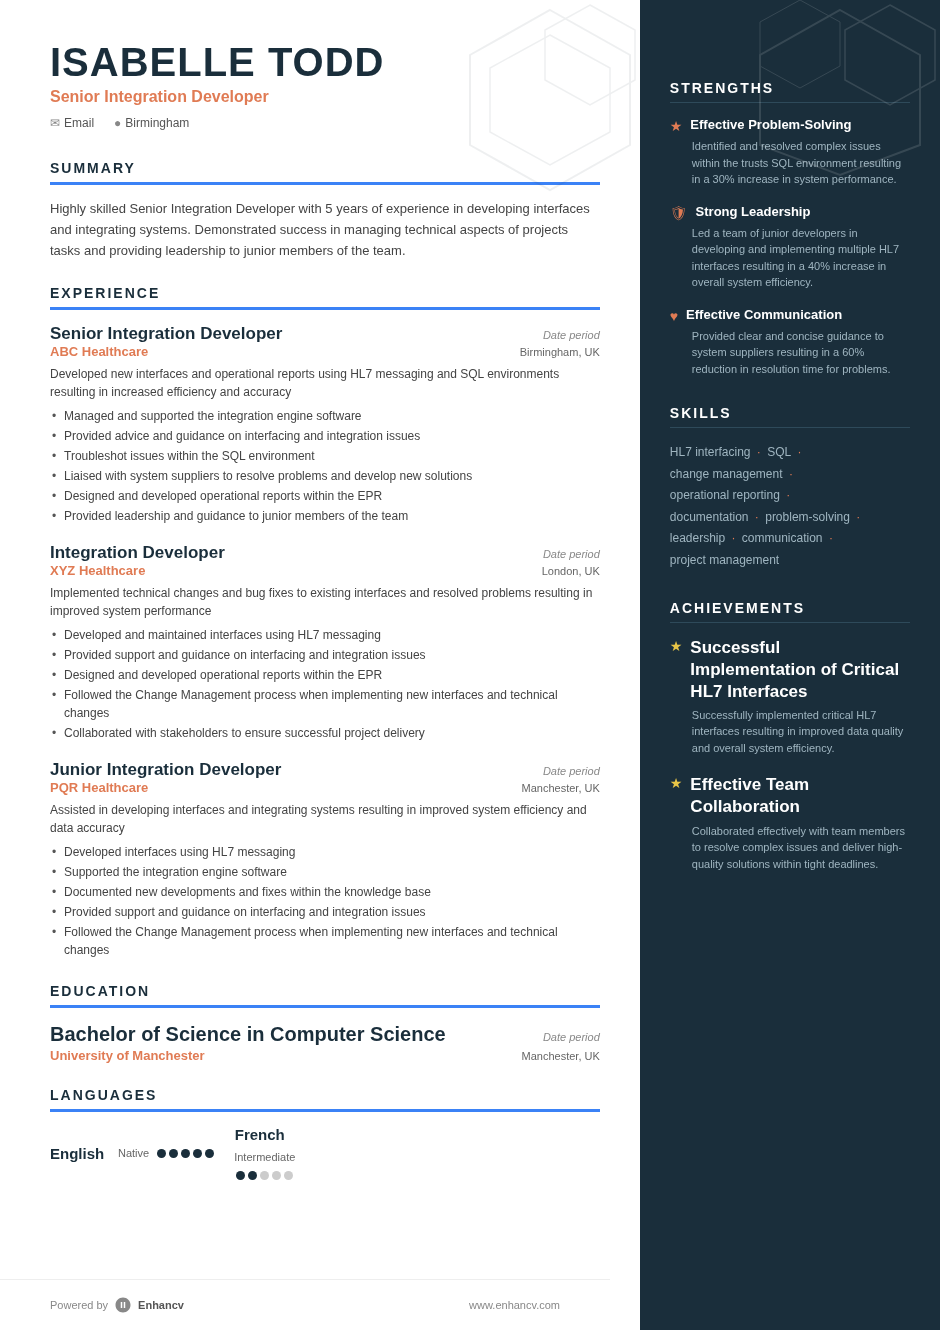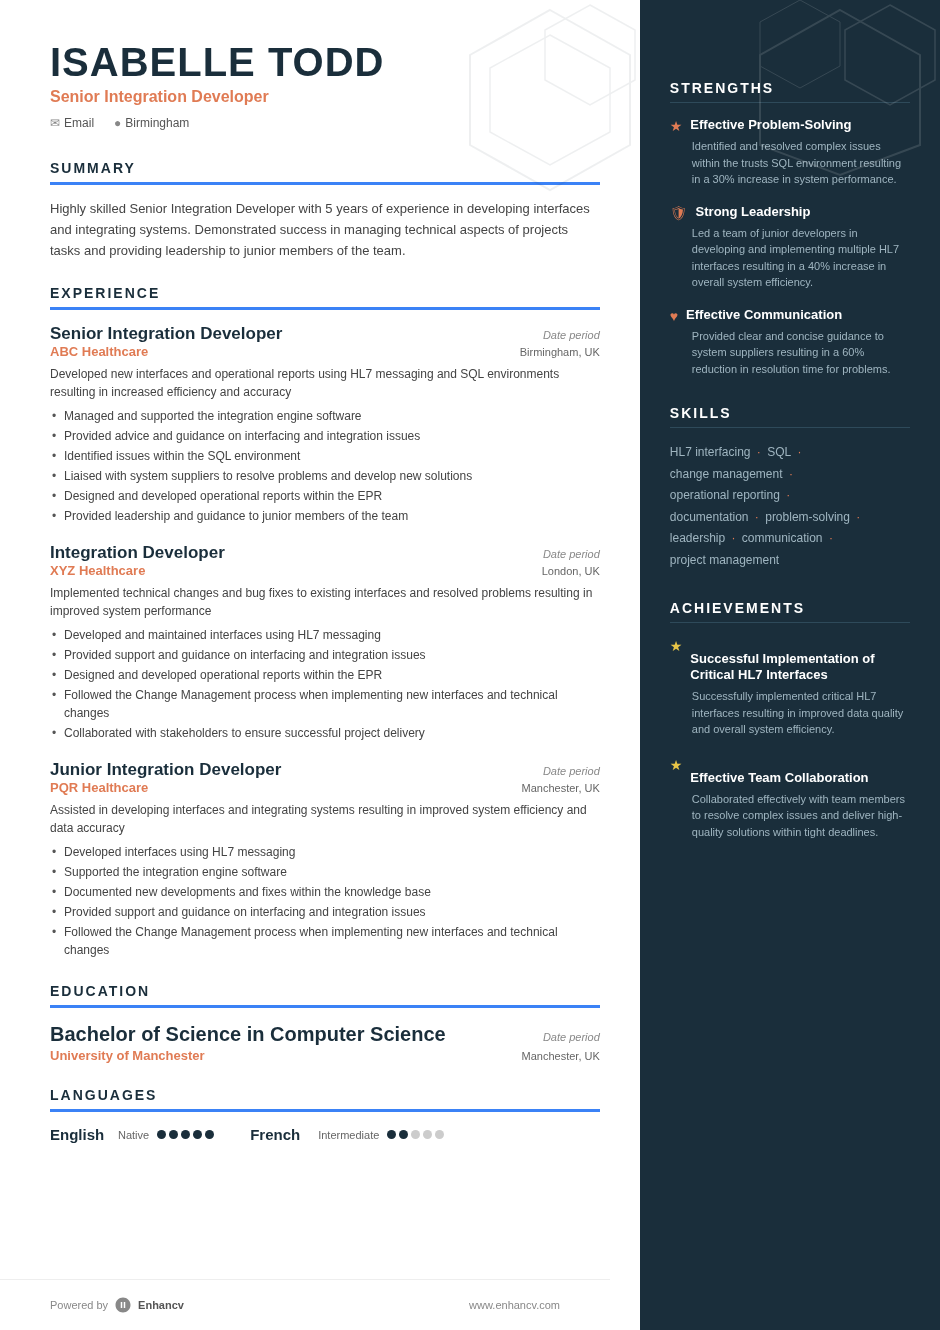--- a/index.html
+++ b/index.html
@@ -264,25 +264,24 @@
       gap: 8px;
       margin-bottom: 4px;
     }
     .achievement-icon {
       font-size: 14px;
       color: #e8c547;
       flex-shrink: 0;
       margin-top: 1px;
     }
     .achievement-name {
-      font-size: 13px;
+      font-size: 17px;
       font-weight: 600;
       color: #fff;
       line-height: 1.3;
-      margin-top: 14px;
     }
     .achievement-desc {
       font-size: 11px;
       color: #9fb5c0;
       line-height: 1.5;
       margin-left: 22px;
     }
     
     .hex-bg {
       position: absolute;
@@ -341,21 +340,21 @@
           <span class="exp-date">Date period</span>
         </div>
         <div class="exp-company-row">
           <span class="exp-company">ABC Healthcare</span>
           <span class="exp-location">Birmingham, UK</span>
         </div>
         <p class="exp-desc">Developed new interfaces and operational reports using HL7 messaging and SQL environments resulting in increased efficiency and accuracy</p>
         <ul class="exp-bullets">
           <li>Managed and supported the integration engine software</li>
           <li>Provided advice and guidance on interfacing and integration issues</li>
-          <li>Identified issues within the SQL environment</li>
+          <li>Troubleshot issues within the SQL environment</li>
           <li>Liaised with system suppliers to resolve problems and develop new solutions</li>
           <li>Designed and developed operational reports within the EPR</li>
           <li>Provided leadership and guidance to junior members of the team</li>
         </ul>
       </div>
 
       <div class="exp-item">
         <div class="exp-header">
           <span class="exp-role">Integration Developer</span>
           <span class="exp-date">Date period</span>
@@ -415,21 +414,21 @@
           <span class="lang-level">Native</span>
           <div class="lang-dots">
             <div class="dot dot-filled"></div>
             <div class="dot dot-filled"></div>
             <div class="dot dot-filled"></div>
             <div class="dot dot-filled"></div>
             <div class="dot dot-filled"></div>
           </div>
         </div>
 
-        <div class="lang-item" style="margin-left:20px;">
+        <div class="lang-item" style="margin-left:4px;flex-direction:column;">
           <span class="lang-name">French</span>
           <span class="lang-level">Intermediate</span>
           <div class="lang-dots">
             <div class="dot dot-filled"></div>
             <div class="dot dot-filled"></div>
             <div class="dot dot-empty"></div>
             <div class="dot dot-empty"></div>
             <div class="dot dot-empty"></div>
           </div>
         </div>

